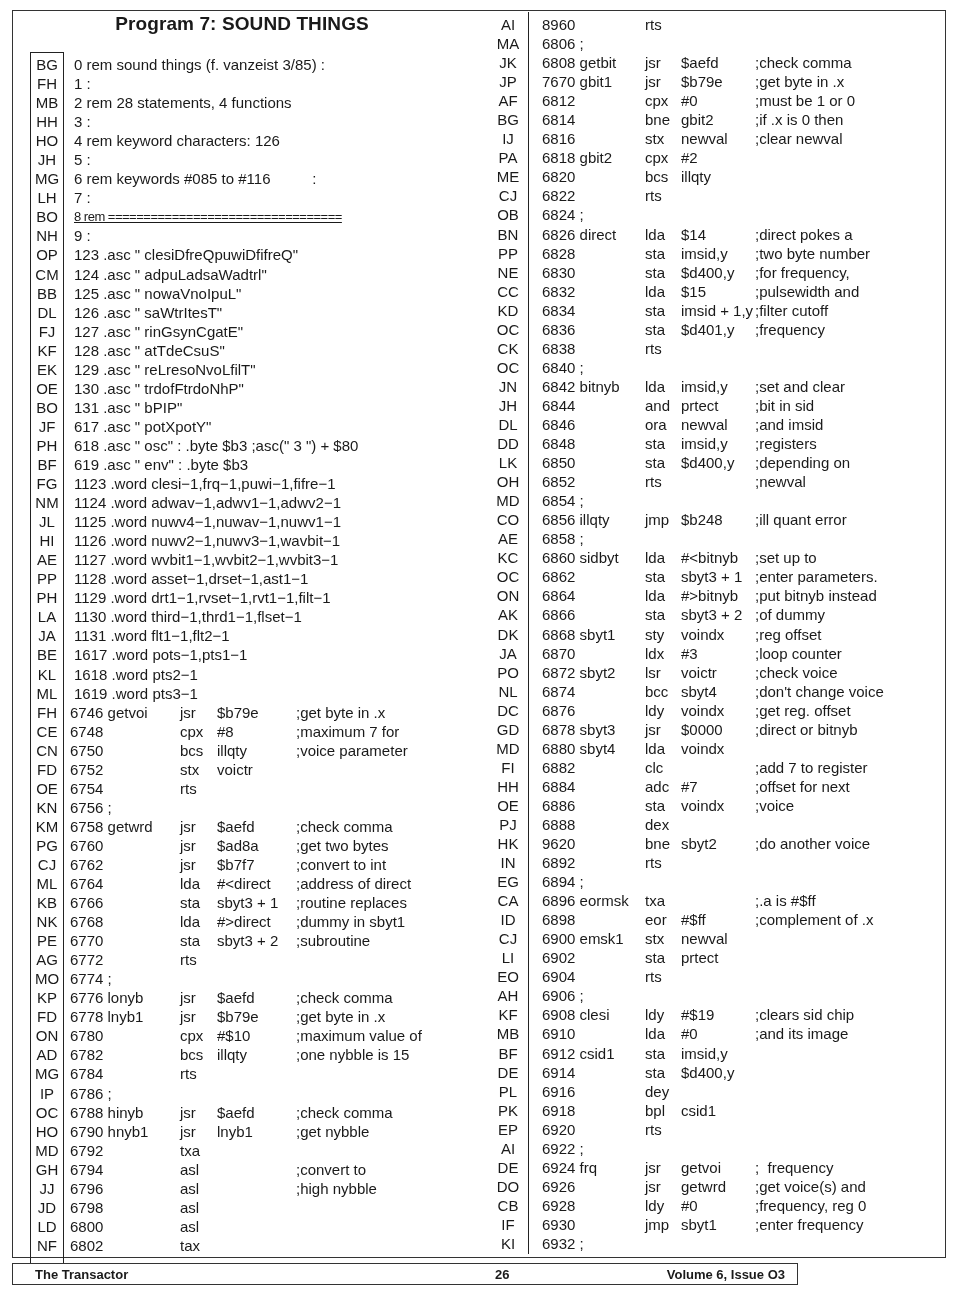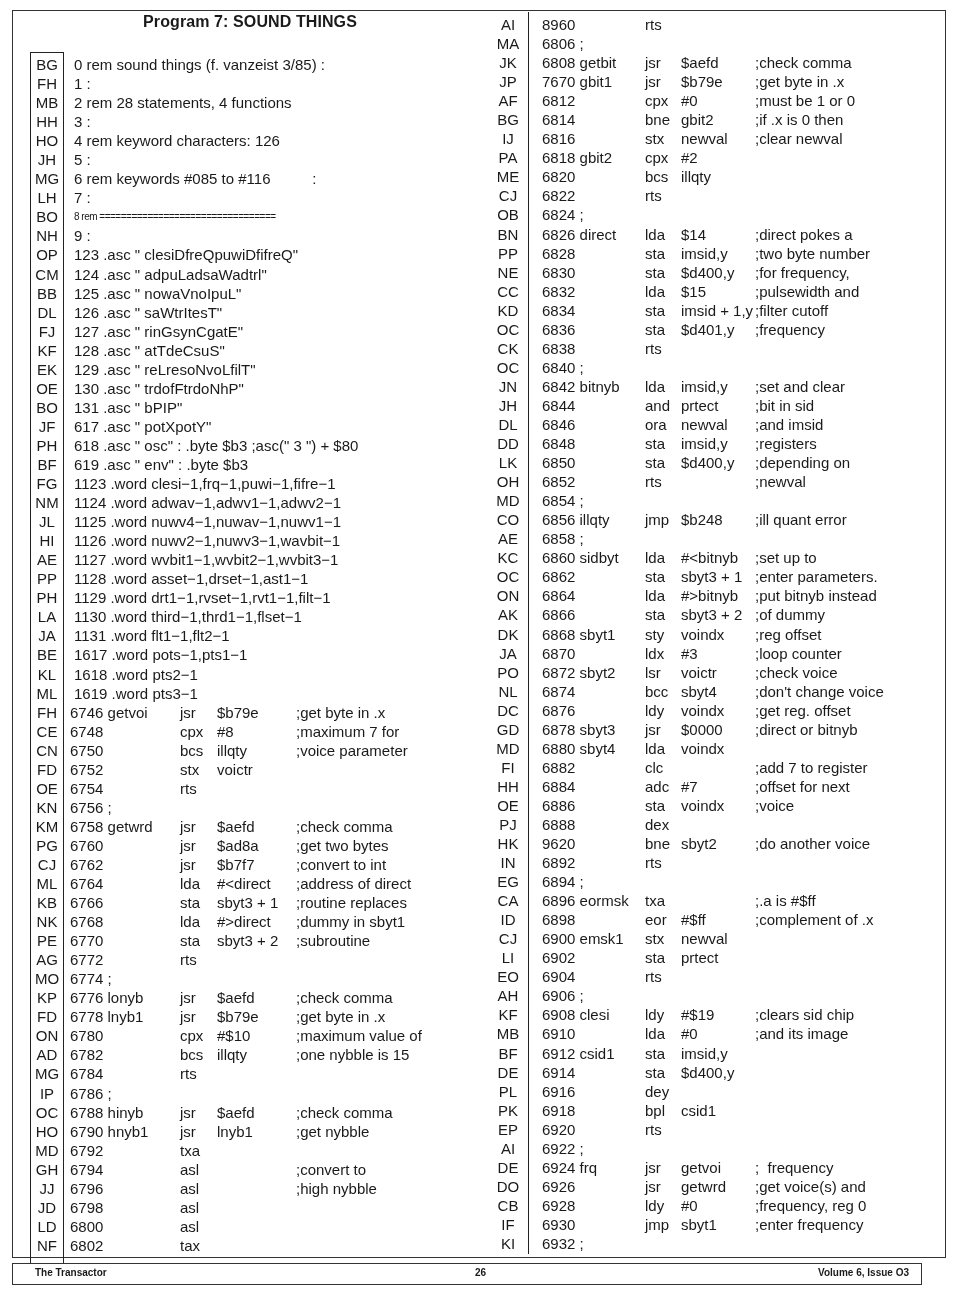--- a/index.html
+++ b/index.html
@@ -1,21 +1,21 @@
 <!DOCTYPE html>
 <html><head>
 <meta charset="utf-8">
 <style>
   html, body { margin: 0; padding: 0; background: #ffffff; }
   body { width: 960px; height: 1293px; position: relative; overflow: hidden;
          font-family: "Liberation Sans", sans-serif; color: #1a1a1a; }
   .frame { position: absolute; left: 12px; top: 10px; width: 934px; height: 1248px;
            border: 1.5px solid #333; box-sizing: border-box; }
-  .title { position: absolute; left: 16px; top: 13px; width: 468px; text-align: center;
-           font-weight: bold; font-size: 16px; letter-spacing: 0.1px; }
+  .title { position: absolute; left: 8px; top: 13px; width: 468px; text-align: center;
+           font-weight: bold; font-size: 19px; letter-spacing: 0.1px; }
   .col { position: absolute; }
   .col.left { left: 30px; top: 52px; }
   .col.right { left: 487px; top: 12px; }
   .cs-box { position: absolute; border: 1px solid #222; box-sizing: border-box; }
   .col.left .cs-box { left: 0; top: 0; width: 34px; height: 1212px; border-bottom: none; }
   .col.right .cs-box { left: 0; top: 0; width: 42px; height: 1242px; border-top: none; border-bottom: none; border-left: none; }
   .lines { position: absolute; top: 0; }
   .col.left .lines { left: 0; top: 3px; }
   .col.right .lines { left: 0; top: 3px; }
   .row { height: 19.05px; line-height: 19.05px; font-size: 15px; white-space: pre; position: relative; }
@@ -25,27 +25,27 @@
   .col.right .cs { left: 0; width: 42px; }
   .col.left .t  { left: 44px; }
   .col.left .lbl{ left: 40px; }
   .col.left .op { left: 150px; }
   .col.left .arg{ left: 187px; }
   .col.left .cm { left: 266px; }
   .col.right .t  { left: 55px; }
   .col.right .op { left: 158px; }
   .col.right .arg{ left: 194px; }
   .col.right .cm { left: 268px; }
-  .footer { position: absolute; left: 12px; top: 1263px; width: 910px; height: 22px;
-            border: 1.5px solid #333; box-sizing: border-box; font-weight: bold; font-size: 10px; }
+  .footer { position: absolute; left: 12px; top: 1263px; width: 786px; height: 22px;
+            border: 1.5px solid #333; box-sizing: border-box; font-weight: bold; font-size: 13px; }
   .footer span { position: absolute; top: 3px; }
   .f-left { left: 22px; }
-  .f-center { left: 462px; }
+  .f-center { left: 482px; }
   .f-right { right: 12px; }
-  .sep { letter-spacing: -0.5px; font-size: 10px; }
+  .sep { letter-spacing: -0.5px; font-size: 13px; text-decoration: underline; }
 </style>
 </head>
 <body>
 
 <div class="frame"></div>
 
 <div class="title">Program 7: SOUND THINGS</div>
 
 <div class="col left">
   <div class="cs-box"></div>

